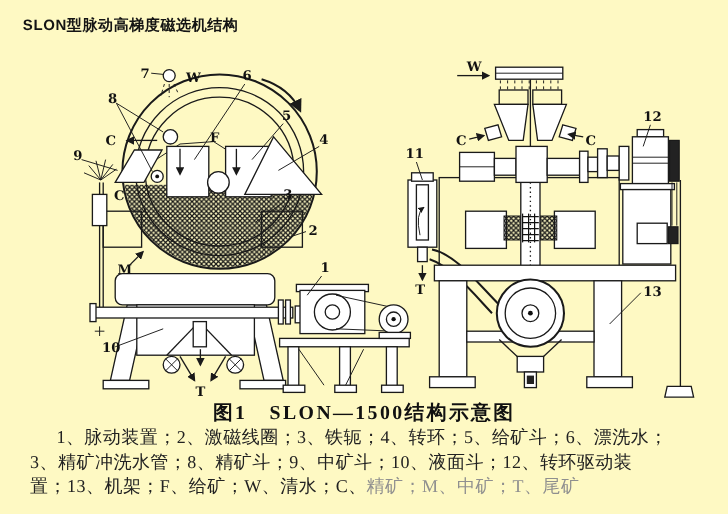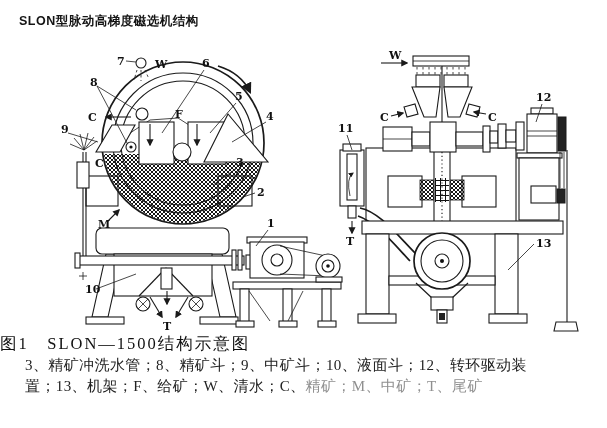--- a/index.html
+++ b/index.html
@@ -1,21 +1,21 @@
 <!DOCTYPE html>
 <html><head>
 <meta charset="utf-8">
 <style>
   html,body{margin:0;padding:0;background:#e8e8e8;}
-  #page{position:relative;width:607px;height:428px;background:#ffffff;overflow:hidden;
+  #page{position:relative;width:607px;height:428px;background:#fef9c3;overflow:hidden;
         font-family:"Liberation Serif",serif;color:#1a1a1a;}
   #doc-title{position:absolute;left:19px;top:13px;font-family:"Liberation Sans",sans-serif;
         font-weight:bold;font-size:12.5px;letter-spacing:.5px;color:#141414;}
-  #fig-caption{position:absolute;left:0;right:0;top:333px;text-align:left;
-        font-weight:normal;font-size:16.5px;letter-spacing:2px;color:#111;}
+  #fig-caption{position:absolute;left:0;right:0;top:333px;text-align:center;
+        font-weight:bold;font-size:16.5px;letter-spacing:2px;color:#111;}
   #legend{position:absolute;left:25px;top:355px;width:566px;font-size:15px;
         line-height:20.5px;letter-spacing:.4px;color:#222;}
   #legend .indent{text-indent:22px;}
   .faded{color:#8f8f8f;}
   svg{position:absolute;left:0;top:0;}
   .s{stroke:#1a1a1a;fill:none;stroke-width:1.1;}
   .sw{stroke:#1a1a1a;fill:#fff;stroke-width:1.1;}
   .sb{stroke:#1a1a1a;fill:#222;stroke-width:1;}
   .thick{stroke-width:1.7;}
   .thin{stroke-width:.8;}
@@ -319,17 +319,18 @@
         <text class="lbl" x="536" y="101">12</text>
         <text class="lbl" x="346" y="245">T</text>
         <text class="lbl" x="536" y="247">13</text>
       </g>
     </g>
   </svg>
 
   <div id="fig-caption">图1　SLON—1500结构示意图</div>
 
   <div id="legend">
+    <div class="indent">1、脉动装置；2、激磁线圈；3、铁轭；4、转环；5、给矿斗；6、漂洗水；</div>
     <div>3、精矿冲洗水管；8、精矿斗；9、中矿斗；10、液面斗；12、转环驱动装</div>
     <div><span>置；13、机架；F、给矿；W、清水；C、</span><span class="faded">精矿；M、中矿；T、尾矿</span></div>
   </div>
 
 </div>
 
 </body></html>

